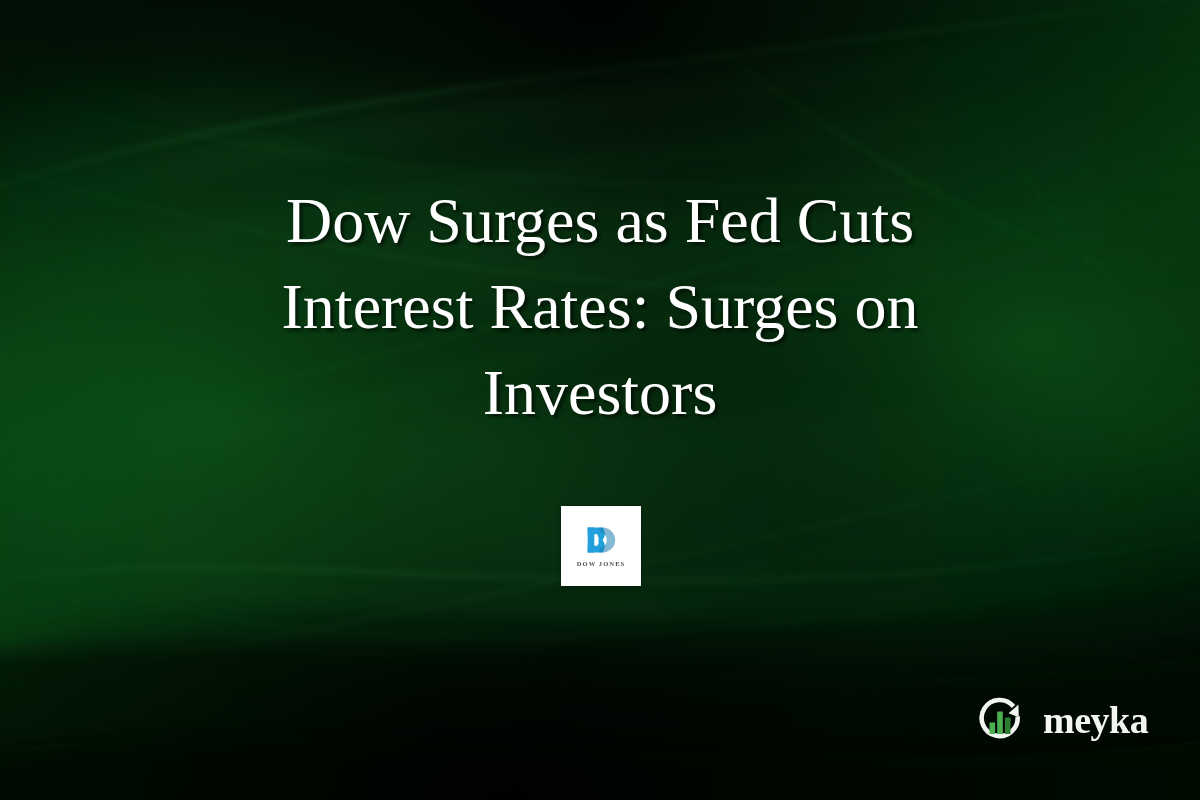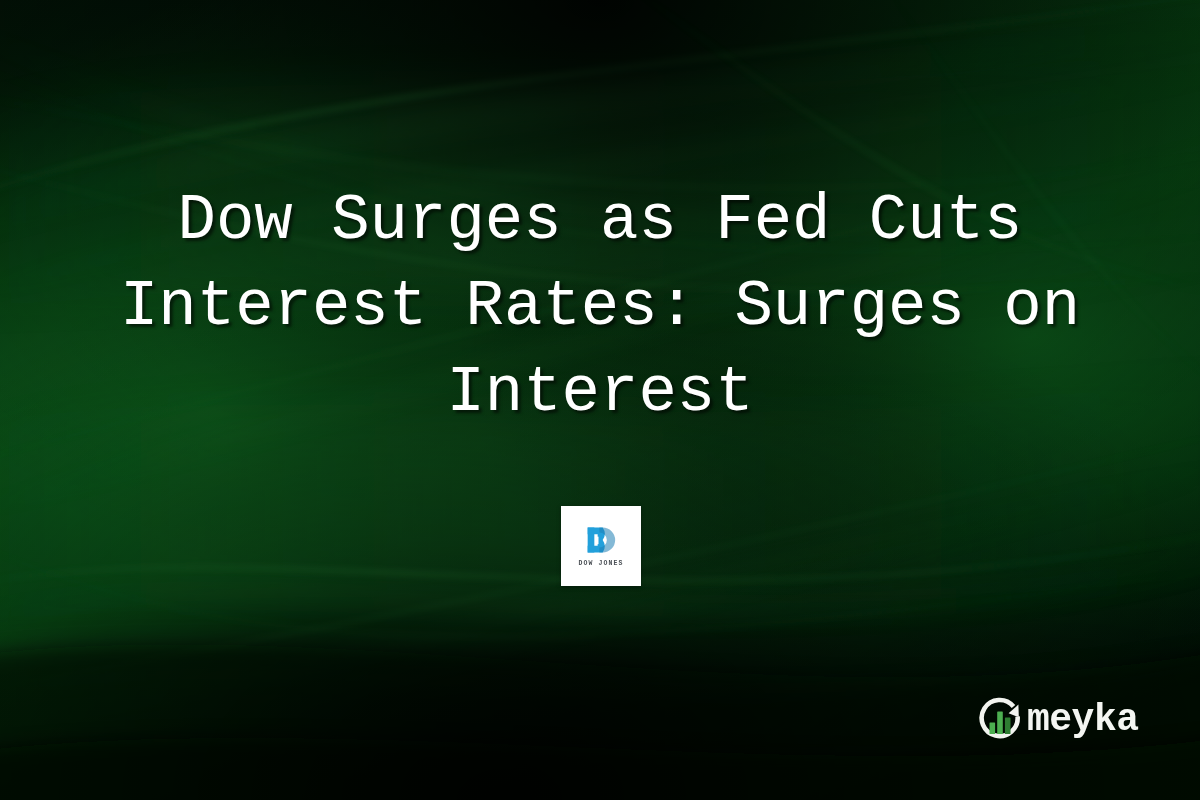--- a/index.html
+++ b/index.html
@@ -5,21 +5,21 @@
   html, body {
     margin: 0;
     padding: 0;
     background: #000;
   }
   #stage {
     position: relative;
     width: 1200px;
     height: 800px;
     overflow: hidden;
-    font-family: Liberation Mono, monospace;
+    font-family: Liberation Serif, serif;
     background: #1d4ed8;
   }
   #bg-layer {
     position: absolute;
     inset: 0;
     width: 1200px;
     height: 800px;
     z-index: 0;
   }
   #content {
@@ -71,21 +71,21 @@
     color: #4a4f55;
     line-height: 1;
   }
   
   .brand {
     position: absolute;
     left: 975px;
     top: 694px;
     display: flex;
     align-items: center;
-    gap: 2px;
+    gap: 18px;
   }
   .brand-mark {
     width: 52px;
     height: 52px;
     display: block;
   }
   .brand-name {
     color: #f4f6f2;
     font-size: 38px;
     font-weight: 700;
@@ -217,21 +217,21 @@
       <path d="M620,-20 C 820,120 980,260 1260,300" fill="none" stroke="url(#bandSoft)" stroke-width="6" filter="url(#blurSm)" opacity="0.5"></path>
       <path d="M880,-20 C 1000,140 1100,300 1260,420" fill="none" stroke="url(#bandSoft)" stroke-width="5" filter="url(#blurSm)" opacity="0.35"></path>
     </g>
   </svg>
 
   <div id="content">
 
     <div class="title-block">
       <div class="title-line">Dow Surges as Fed Cuts</div>
       <div class="title-line">Interest Rates: Surges on</div>
-      <div class="title-line">Interest</div>
+      <div class="title-line">Investors</div>
     </div>
 
     <div class="source-card">
       <svg class="dj-mark" viewBox="0 0 40 36" xmlns="http://www.w3.org/2000/svg">
 
         <rect x="4" y="3" width="8" height="30" fill="#22a0db"></rect>
 
         <path d="M4 3 H22 A13 13 0 0 1 22 18 H16 V11 H4 Z" fill="#22a0db"></path>
 
         <path d="M4 33 H22 A13 13 0 0 0 22 18 H16 V25 H4 Z" fill="#22a0db"></path>

